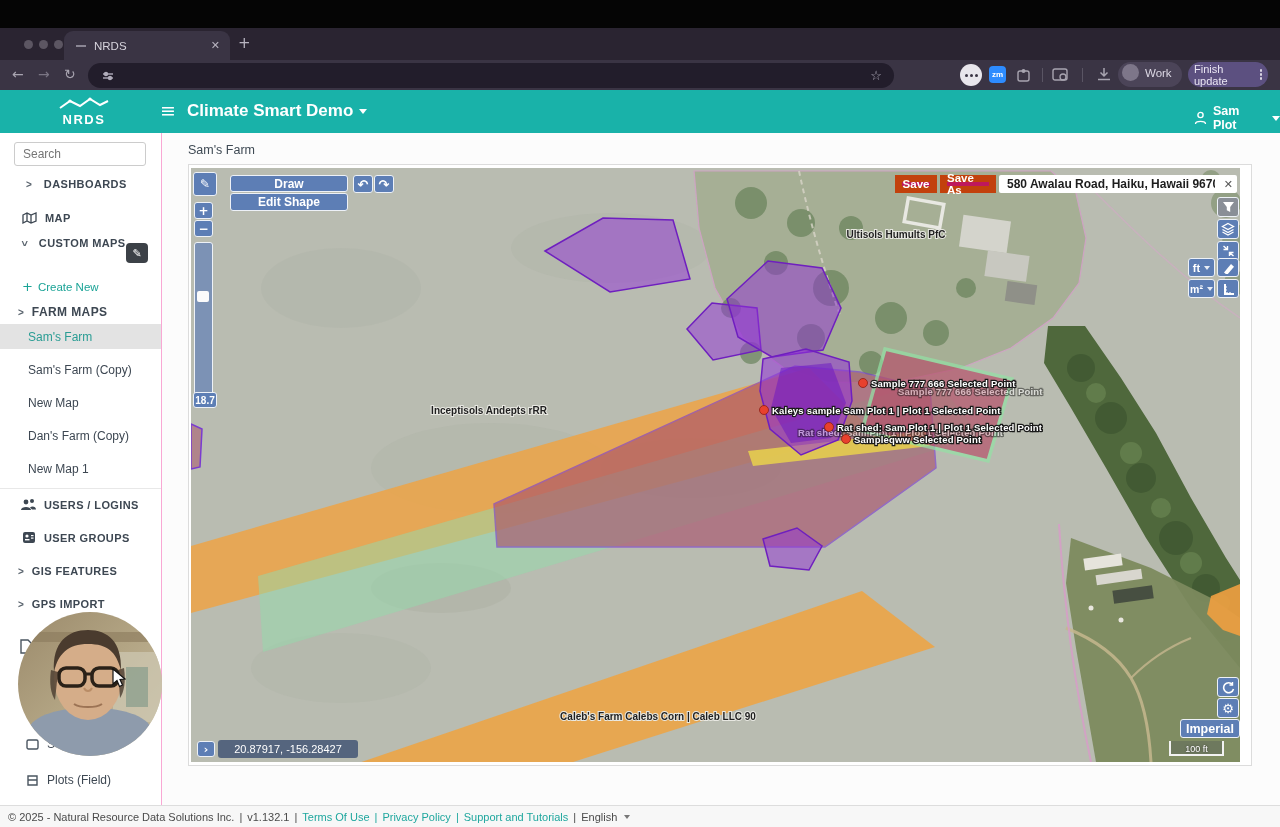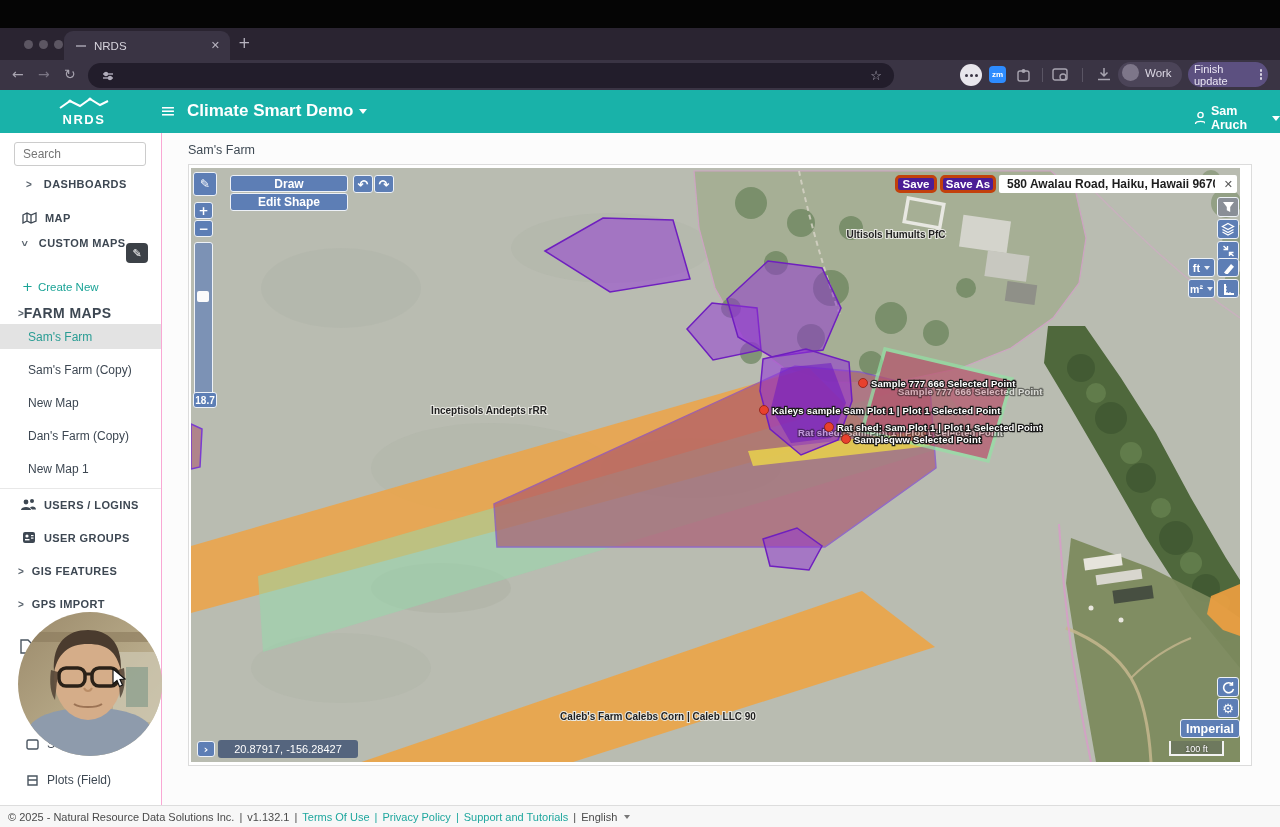--- a/index.html
+++ b/index.html
@@ -60,21 +60,21 @@
 
   
   .content{left:162px;top:133px;width:1118px;height:672px;background:#fcfcfc}
   .maptitle{left:188px;top:143px;color:#3f4a54;font-size:12.5px}
   .card{left:188px;top:164px;width:1064px;height:602px;background:#fff;border:1px solid #dcdcdc}
   .maparea{left:191px;top:168px;width:1049px;height:594px;background:#b9bcb1;overflow:hidden}
 
   
   .mbtn{background:#5d7eb5;border:1.5px solid #edf1f7;border-radius:3px;color:#fff;font-weight:bold;
         display:flex;align-items:center;justify-content:center;font-size:12px;box-sizing:border-box;cursor:pointer}
-  .gbtn{background:#4c1d95;border:3px solid #c2410c;border-radius:5px;color:#fff;font-weight:bold;
+  .gbtn{background:#be185d;border:7px solid #c2410c;border-radius:0;color:#fff;font-weight:bold;
         display:flex;align-items:center;justify-content:center;font-size:11.5px;box-sizing:border-box}
   .grey{background:#8a8f97}
   .addr{background:#fff;border-radius:2px;display:flex;align-items:center;box-sizing:border-box;padding:0 4px 0 6px}
   .addr input{border:none;outline:none;font-size:12px;color:#1d1d1d;width:208px;background:transparent;
               font-family:"Liberation Sans",sans-serif;font-weight:600}
   .addrx{margin-left:auto;color:#555;font-size:11px;font-weight:bold;cursor:pointer}
   .slider{background:#7c92b5;border:1.5px solid #edf1f7;border-radius:3px}
   .thumb{background:#fbfbfb;border-radius:2px}
   .coords{background:rgba(77,95,122,.93);border-radius:3px;color:#fff;font-size:11px;
           display:flex;align-items:center;justify-content:center}
@@ -183,21 +183,21 @@
 <span class="abs ico" style="left:160px;top:101px;color:#fff;font-size:19px">≡</span>
 <div class="abs flex" style="left:187px;top:101px">
   <span class="orgname">Climate Smart Demo</span>
   <span class="caret"></span>
 </div>
 <div class="abs flex" style="left:1194px;top:104px">
   <svg width="13" height="14" style="margin-right:6px">
     <circle cx="6.5" cy="4" r="2.6" fill="none" stroke="#fff" stroke-width="1.4"></circle>
     <path d="M1.5,13 C1.5,9.5 11.5,9.5 11.5,13" fill="none" stroke="#fff" stroke-width="1.4"></path>
   </svg>
-  <span class="username">Sam Aruch</span>
+  <span class="username">Sam Plot</span>
   <span class="caret" style="border-top-color:#fff"></span>
 </div>
 
 <div class="abs content"></div>
 
 <div class="abs sidebar">
   <input class="abs srch" placeholder="Search" style="">
 
   <div class="abs flex" style="left:26px;top:45px">
     <span class="chev">&gt;</span>
@@ -217,21 +217,21 @@
   </div>
   <div class="abs editbtn flex ico">✎</div>
 
   <div class="abs flex teal" style="left:22px;top:147px;font-size:11.5px">
     <span class="ico" style="font-size:13px;margin-right:5px">+</span>
     <span>Create New</span>
   </div>
 
   <div class="abs flex" style="left:18px;top:172px">
     <span class="chev">&gt;</span>
-    <span class="snav" style="font-size:14px">FARM MAPS</span>
+    <span class="snav" style="margin-left:8px;font-size:12px">FARM MAPS</span>
   </div>
 
   <div class="abs sitem sel flex" style="left:0;top:191px;width:161px;height:25px;padding-left:28px">
       <span>Sam's Farm</span>
     </div>
   <div class="abs sitem flex" style="left:28px;top:224px;height:25px">
     <span>Sam's Farm (Copy)</span>
     </div>
   <div class="abs sitem flex" style="left:28px;top:257px;height:25px">
     <span>New Map</span>

